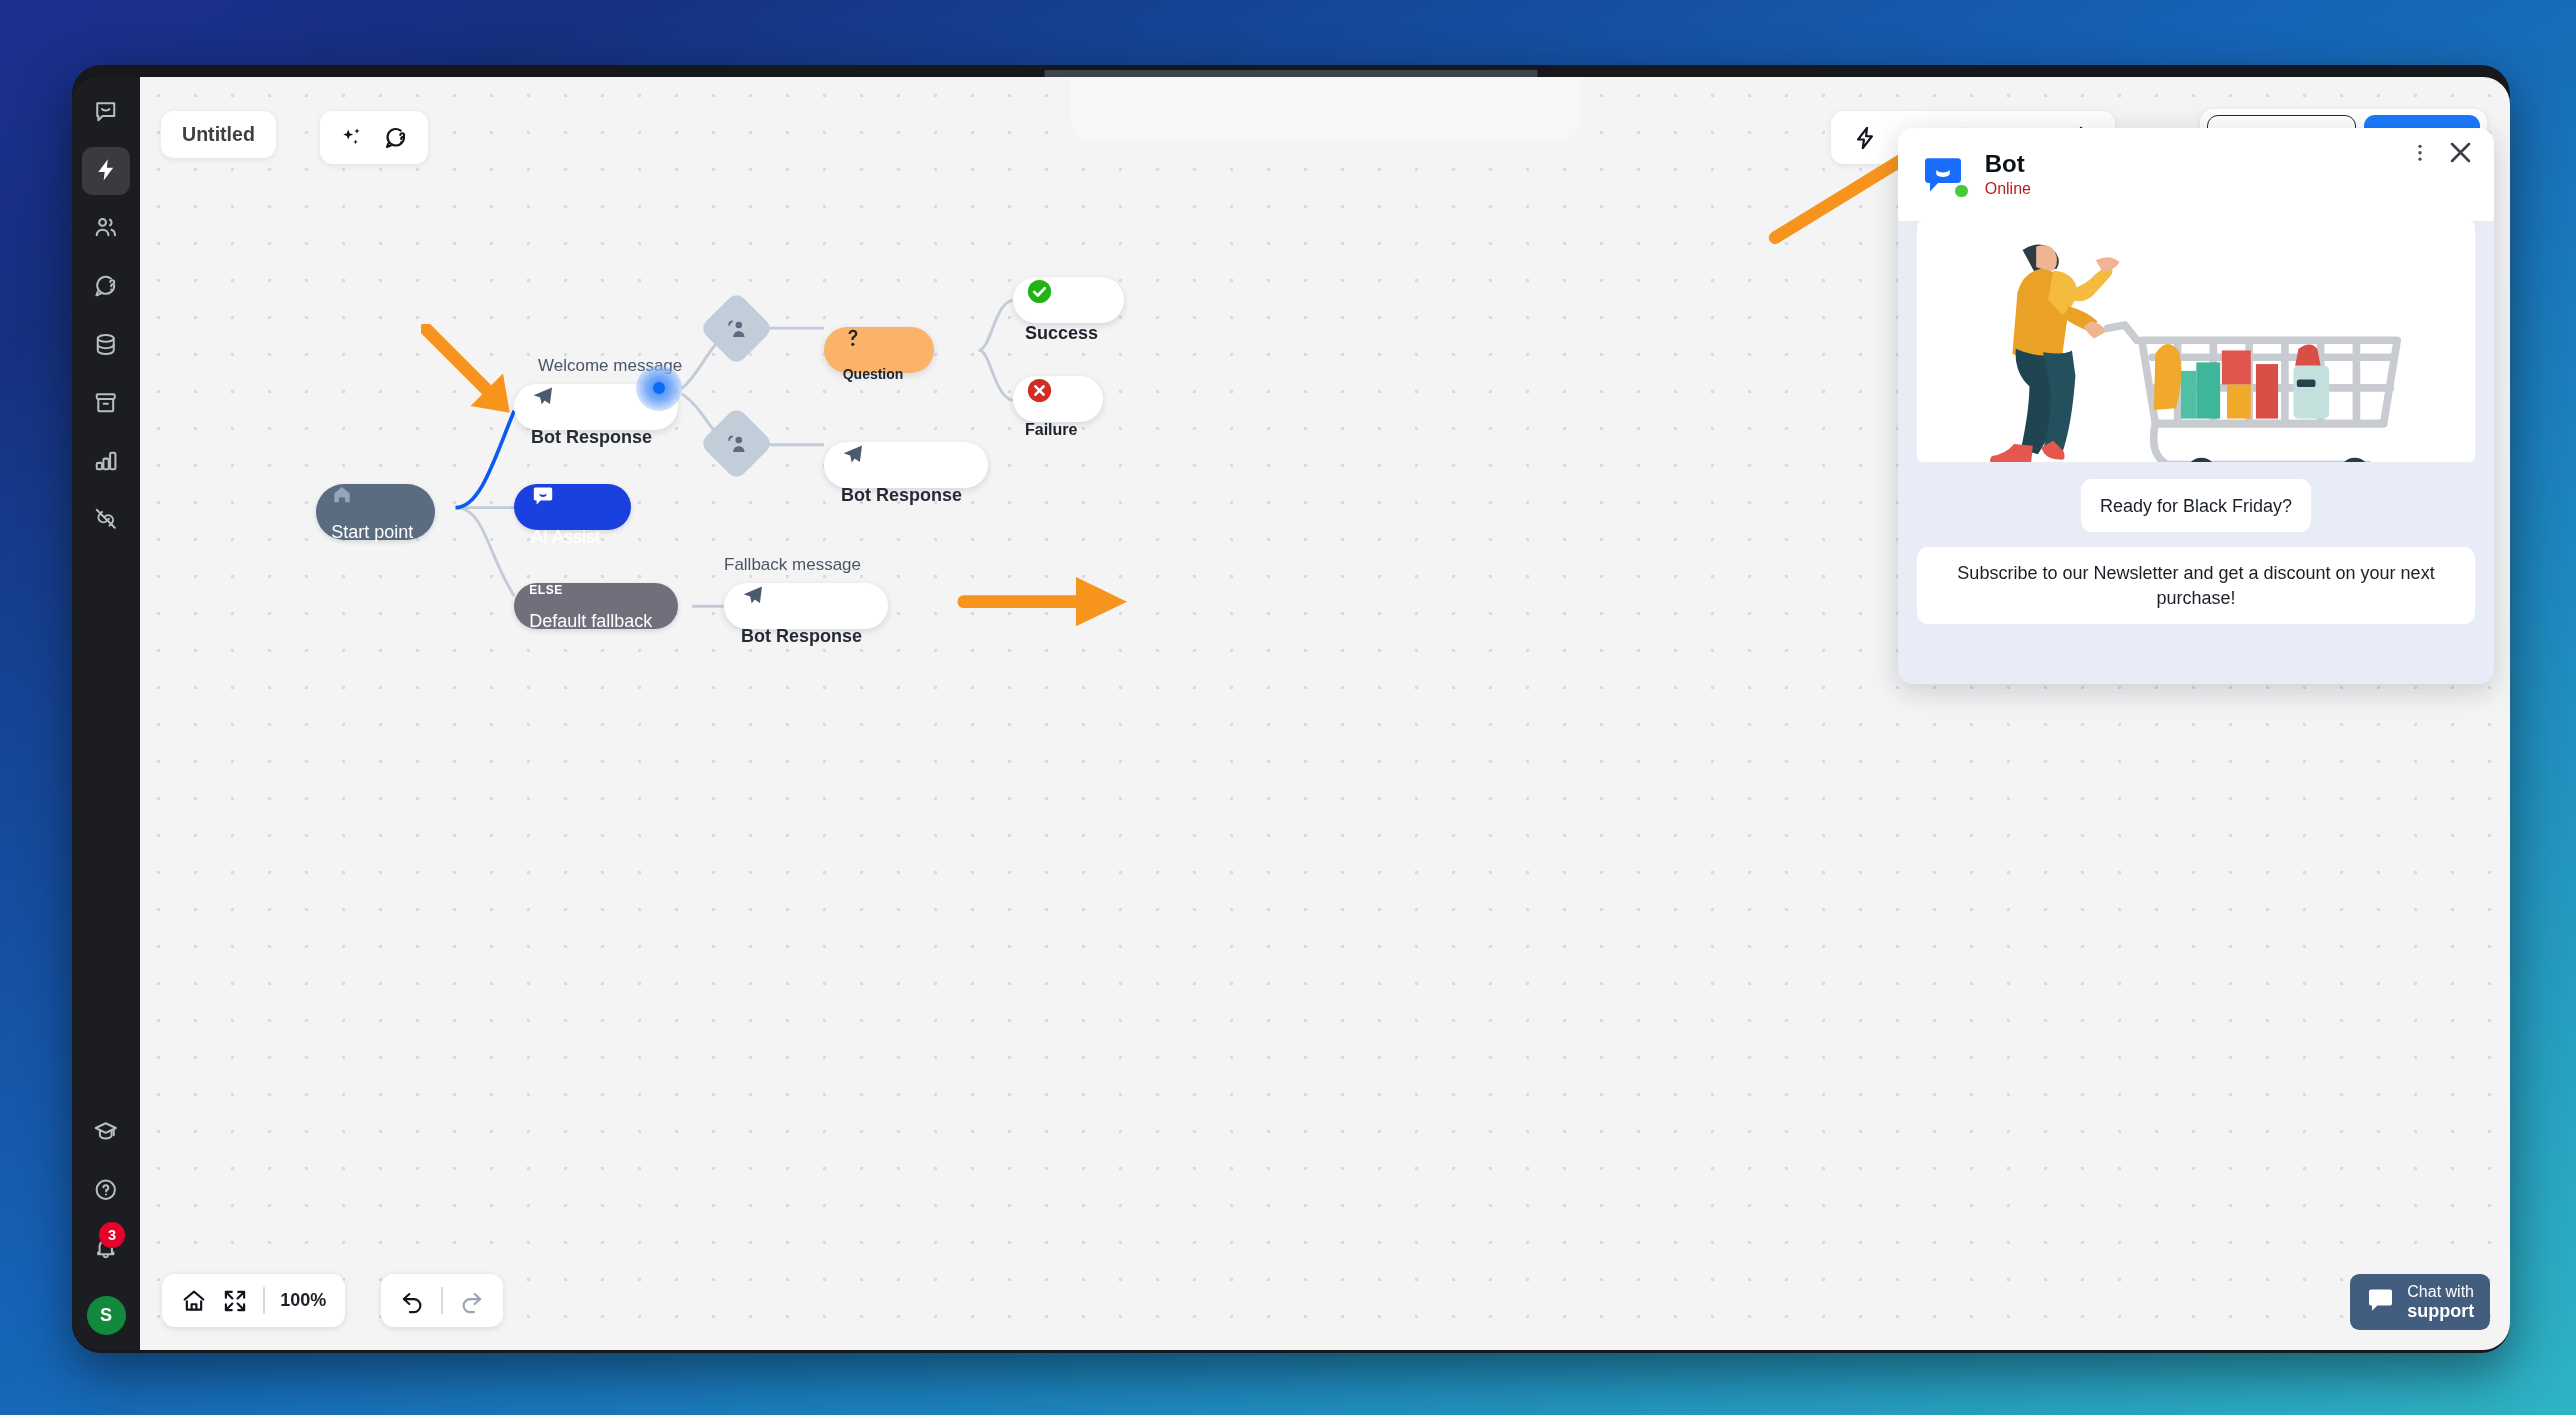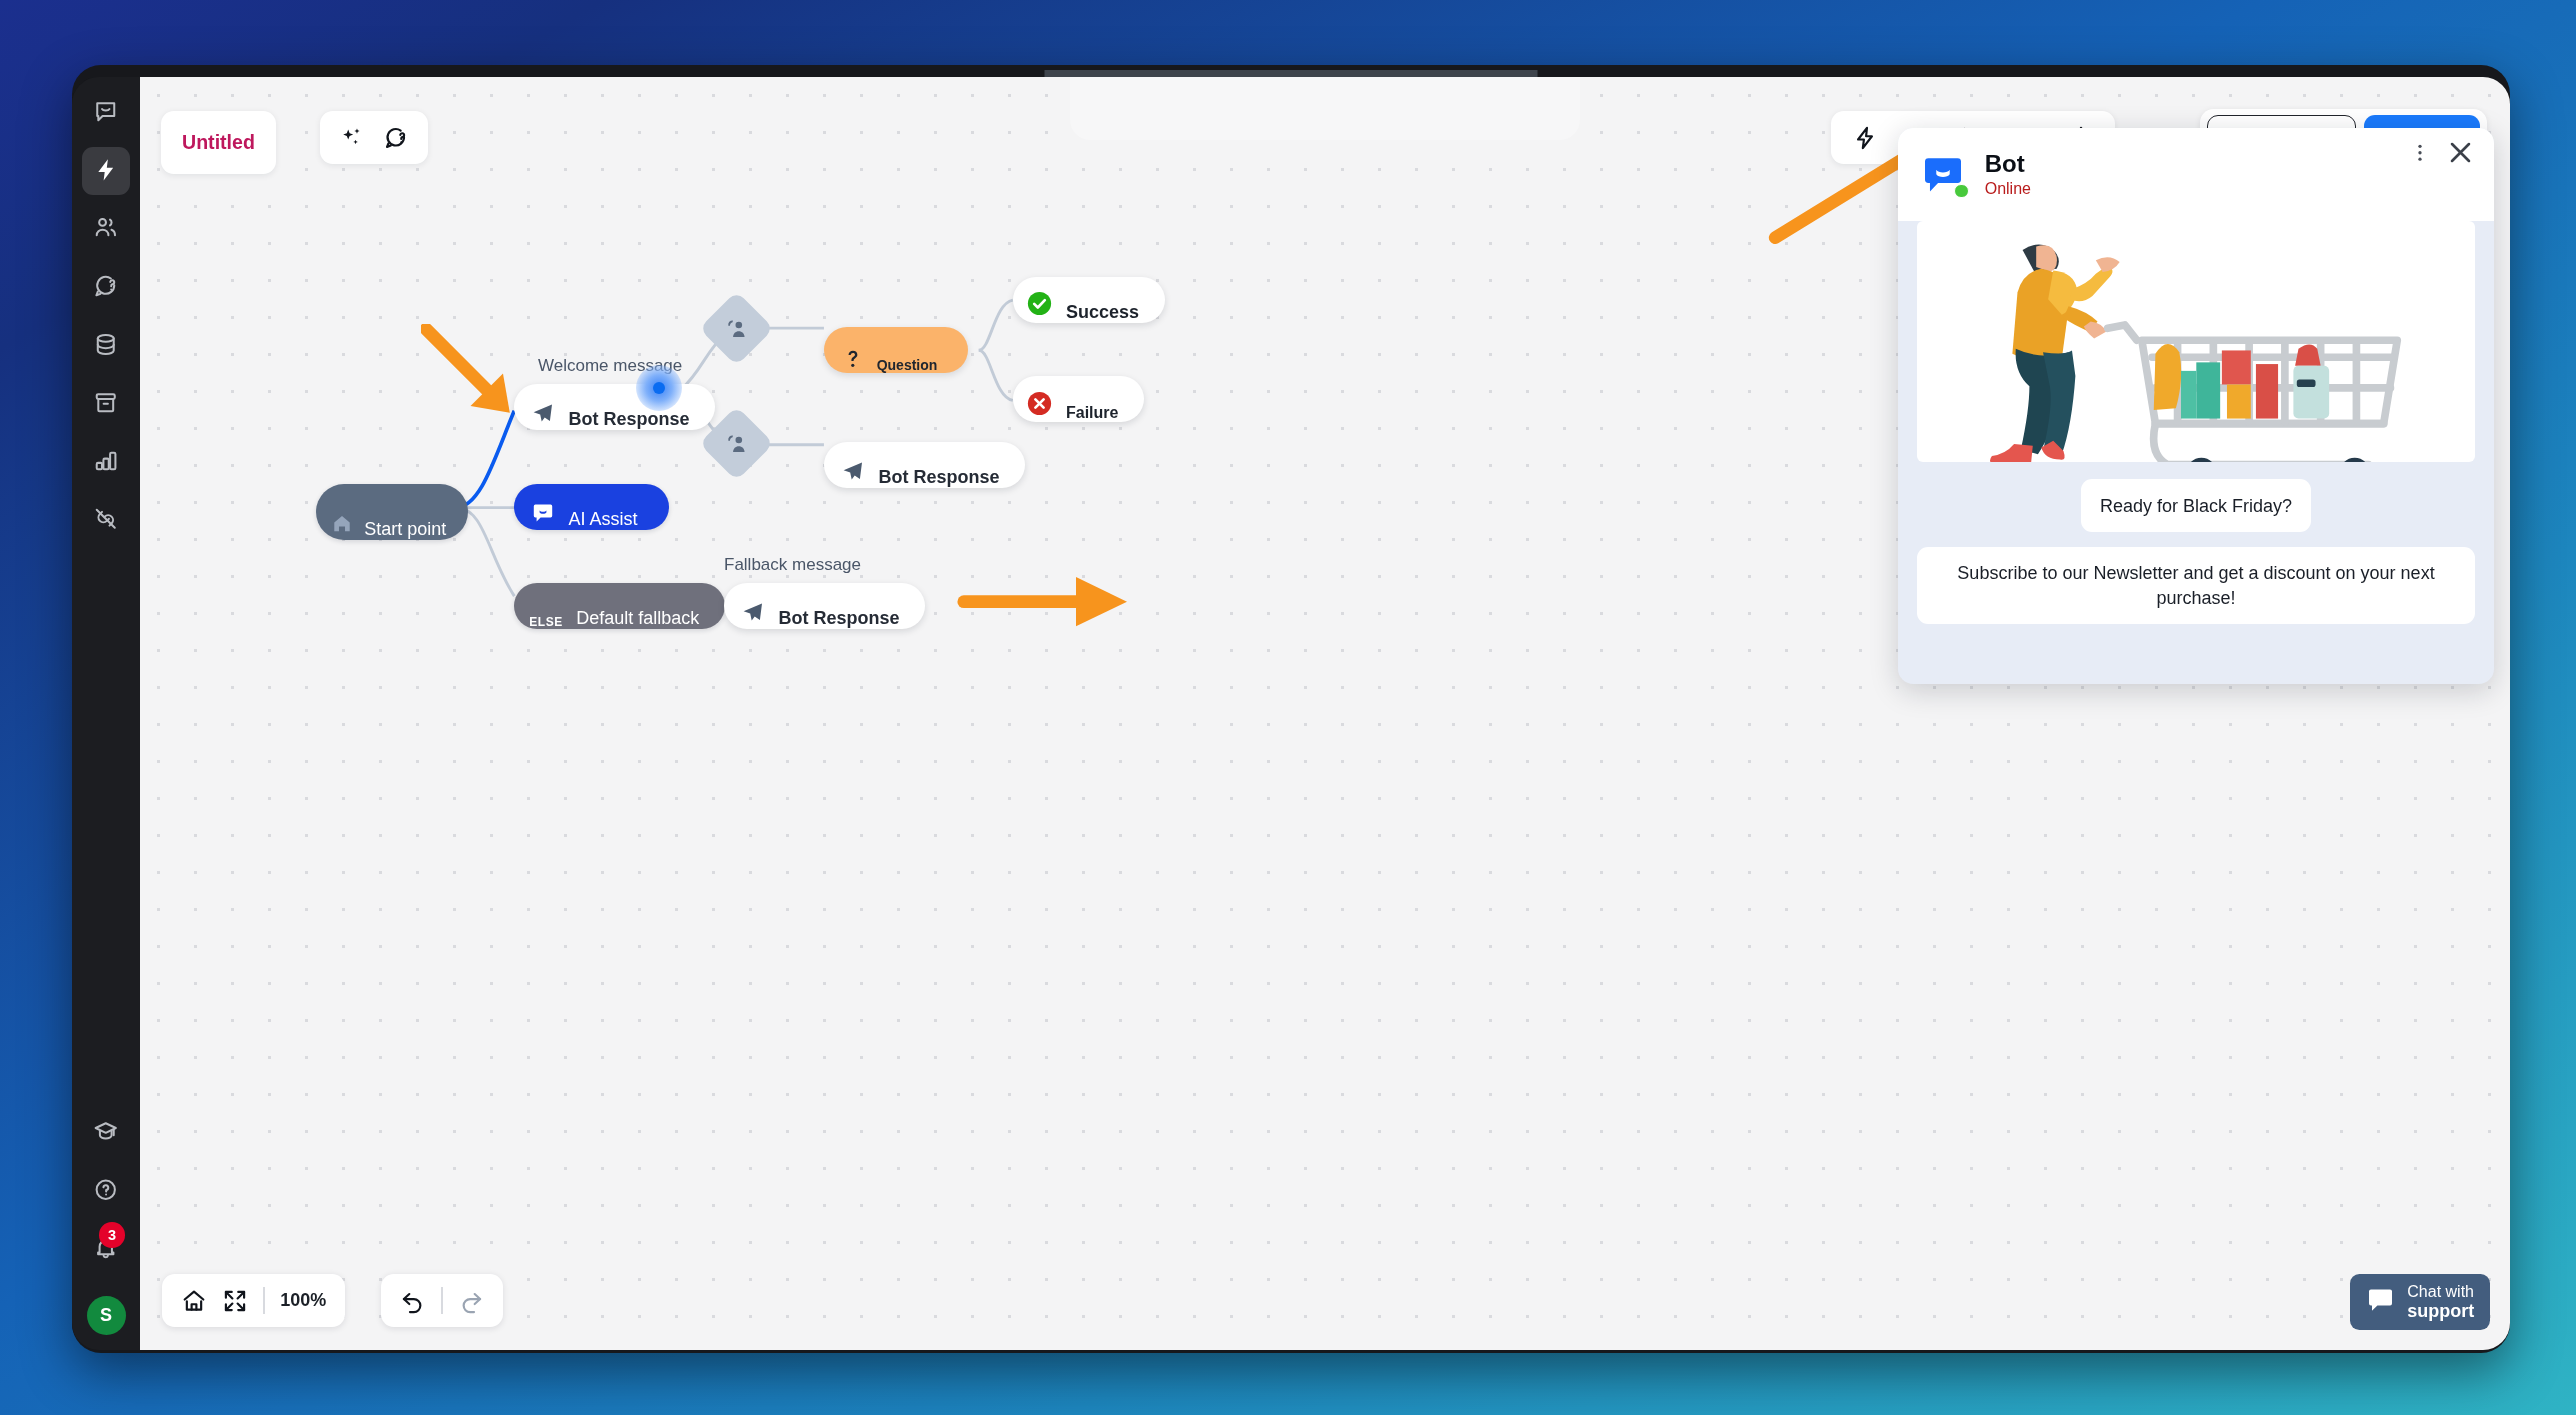--- a/index.html
+++ b/index.html
@@ -55,23 +55,23 @@
     background-image:radial-gradient(#d9dade 1.6px, transparent 1.7px);
     background-size:37px 37px; overflow:hidden;
   }
   #topsheet{
     position:absolute; left:50%; transform:translateX(-50%); top:-18.7px;
     width:510px; height:82px; background:#f7f7f8; border-radius:0 0 20.4px 20.4px;
   }
 
   
   #title-chip{
-    position:absolute; left:21px; top:34px; height:63px; background:#fff;
+    position:absolute; left:21px; top:34px; height:47px; background:#fff;
     border-radius:12.8px; display:flex;align-items:center; padding:0 21px;
-    font-size:19.6px; font-weight:bold; color:#be185d; box-shadow:0 1.7px 6px rgba(16,24,40,.08);
+    font-size:19.6px; font-weight:bold; color:#404040; box-shadow:0 1.7px 6px rgba(16,24,40,.08);
   }
   #tool-chip{
     position:absolute; left:180px; top:34px; height:53px; background:#fff;
     border-radius:12.8px; display:flex;align-items:center; gap:18.7px; padding:0 18.7px;
     box-shadow:0 1.7px 6px rgba(16,24,40,.08);
   }
   .cicon{ width:26px;height:26px; display:block; cursor:pointer;}
   .cicon svg{width:26px;height:26px;stroke:#11151c;fill:none;stroke-width:2;stroke-linecap:round;stroke-linejoin:round;}
 
   
@@ -90,21 +90,21 @@
     background:#fff; color:#1b2027; font-size:18px; display:flex;align-items:center;
     cursor:pointer; font-family:"Liberation Sans",sans-serif;
   }
   #publish-btn{
     height:46px; padding:0 25.5px; border:none; border-radius:11px;
     background:#1a7afc; color:#fff; font-size:18px; font-weight:bold; display:flex;align-items:center;
     cursor:pointer; font-family:"Liberation Sans",sans-serif;
   }
 
   
-  .node{ position:absolute; display:flex; align-items:flex-end; border-radius:850px; }
+  .node{ position:absolute; display:flex; align-items:flex-start; border-radius:850px;flex-direction:column; }
   .node .nlabel{ white-space:nowrap; }
   .nodelabel{
     position:absolute; font-size:17px; color:#4a5668; font-weight:500; white-space:nowrap;
   }
   #start-node{
     left:176px; top:407px; height:56px; background:#5b6b80; color:#fff;
     padding:0 22px 0 15.3px; gap:11px; font-size:18px; box-shadow:0 1.7px 5.1px rgba(16,24,40,.14);
   }
   #ai-node{
     left:374px; top:407px; height:46px; background:#1a41e0; color:#fff;

